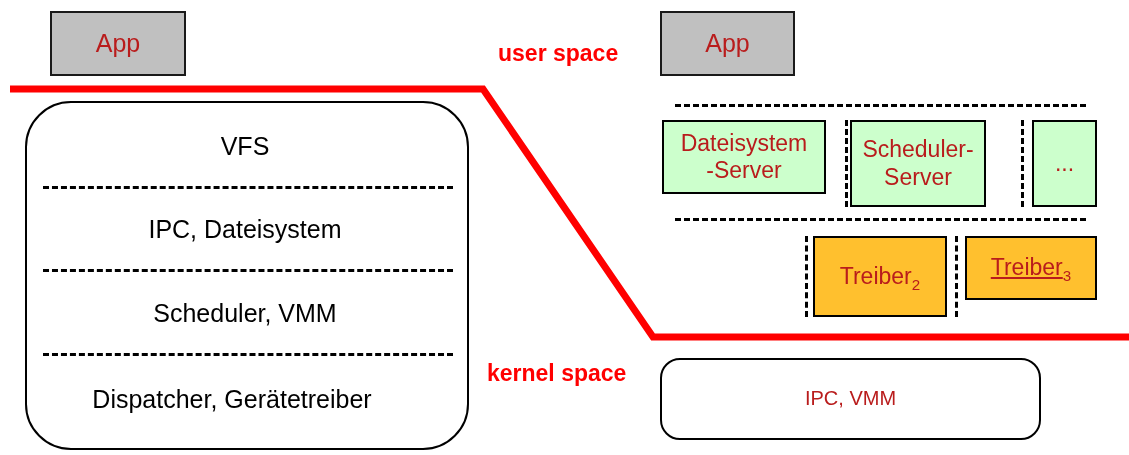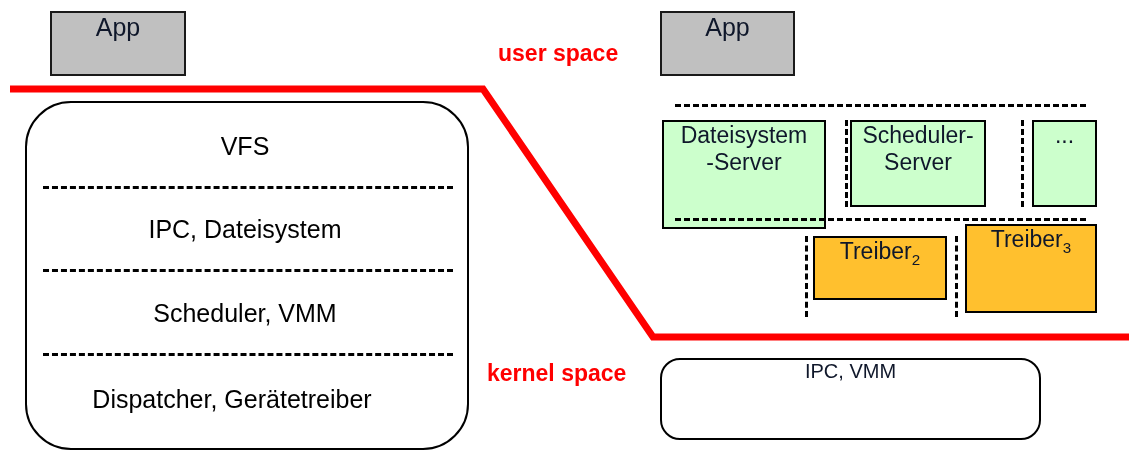--- a/index.html
+++ b/index.html
@@ -14,23 +14,24 @@
     background: #ffffff;
     font-family: "Liberation Sans", sans-serif;
     overflow: hidden;
   }
 
   
   .box {
     position: absolute;
     box-sizing: border-box;
     display: flex;
+    align-items: center;
     justify-content: center;
     text-align: center;
-    color: #0f172a;
+    color: #b91c1c;
     line-height: 1.18;
   }
 
   .app-box {
     background: #c0c0c0;
     border: 2px solid #1a1a1a;
     font-size: 25px;
   }
 
   .kernel-rrect {
@@ -122,21 +123,21 @@
   <div class="dashed-h" style="left:43px; top:186px; width:410px;"></div>
   <div class="dashed-h" style="left:43px; top:269px; width:410px;"></div>
   <div class="dashed-h" style="left:43px; top:353px; width:410px;"></div>
 
   <div class="box app-box" style="left:660px; top:11px; width:135px; height:65px;">
     <span>App</span>
   </div>
 
   <div class="dashed-h" style="left:675px; top:104px; width:411px;"></div>
 
-  <div class="box server-box" style="left:662px; top:120px; width:164px; height:109px;">
+  <div class="box server-box" style="left:662px; top:120px; width:164px; height:74px;">
     <span class="stack-lines">
       <span>Dateisystem</span><br>
       <span>-Server</span>
     </span>
   </div>
 
   <div class="dashed-v" style="left:845px; top:120px; height:87px;"></div>
 
   <div class="box server-box" style="left:850px; top:120px; width:136px; height:87px;">
     <span class="stack-lines">
@@ -149,27 +150,27 @@
 
   <div class="box server-box" style="left:1032px; top:120px; width:65px; height:87px;">
     <span>...</span>
   </div>
 
   <div class="dashed-h" style="left:675px; top:218px; width:411px;"></div>
 
 
   <div class="dashed-v" style="left:805px; top:236px; height:81px;"></div>
 
-  <div class="box driver-box" style="left:813px; top:236px; width:134px; height:64px;">
+  <div class="box driver-box" style="left:813px; top:236px; width:134px; height:81px;">
     <span><span>Treiber</span><span class="sub">2</span></span>
   </div>
 
   <div class="dashed-v" style="left:955px; top:236px; height:81px;"></div>
 
-  <div class="box driver-box" style="left:965px; top:224px; width:132px; height:89px;">
+  <div class="box driver-box" style="left:965px; top:236px; width:132px; height:64px;text-decoration:underline;">
     <span><span>Treiber</span><span class="sub">3</span></span>
   </div>
 
   <div class="box kernel-rrect-small" style="left:660px; top:358px; width:381px; height:82px; font-size:20px;">
     <span>IPC, VMM</span>
   </div>
 
   <svg id="boundary-line" viewBox="0 0 1129 455">
     <polyline points="10,89 483,89 653,337 1129,337" fill="none" stroke="#ff0000" stroke-width="7" stroke-linejoin="miter" stroke-linecap="butt"></polyline>
   </svg>

